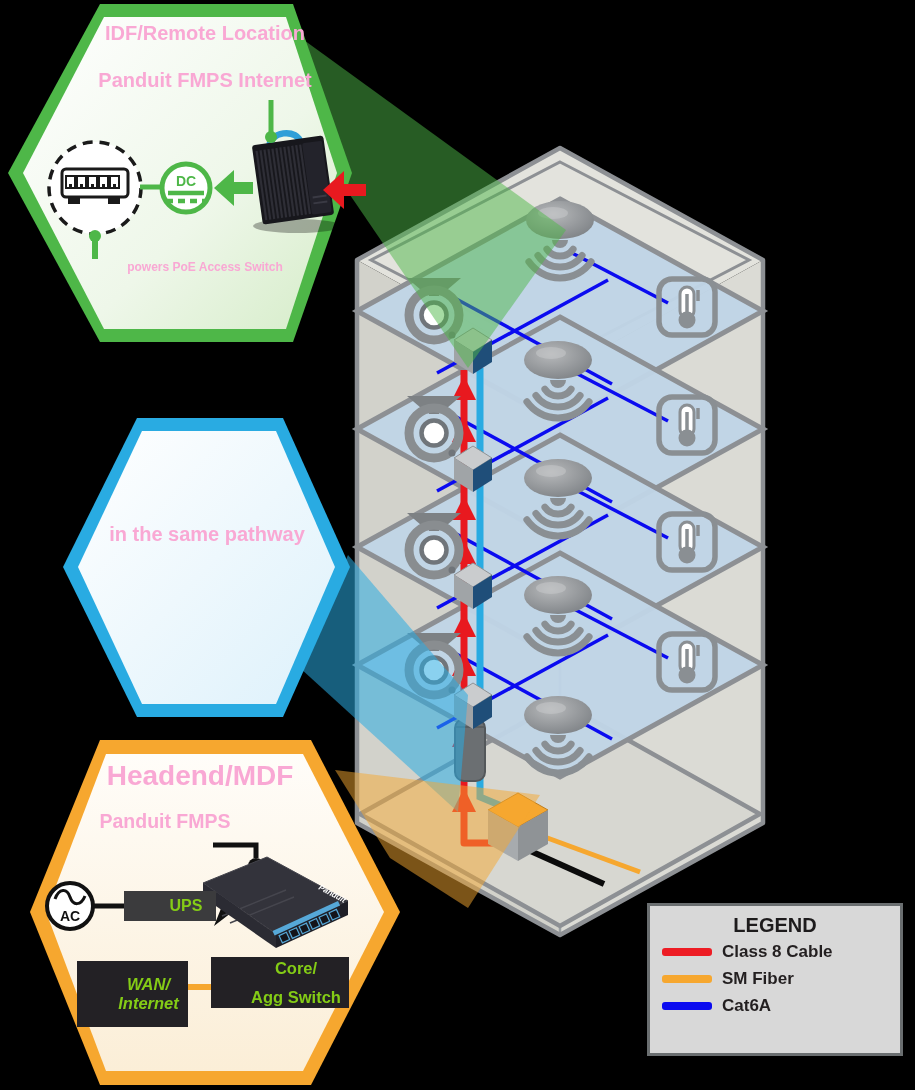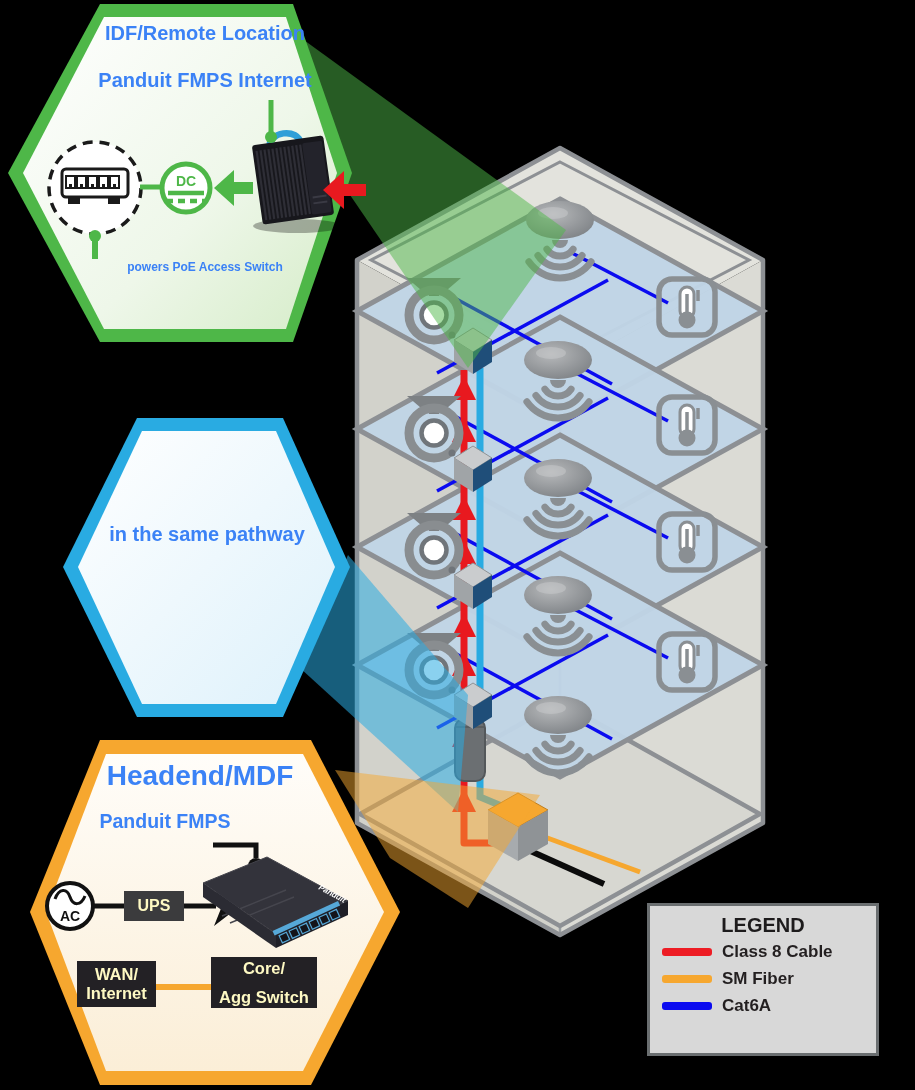--- a/index.html
+++ b/index.html
@@ -1,22 +1,22 @@
 <!DOCTYPE html>
 <html><head>
 <meta charset="utf-8">
 <style>
   html,body{margin:0;padding:0;background:#000;}
   #stage{position:relative;width:915px;height:1090px;background:#000;overflow:hidden;
          font-family:"Liberation Sans",sans-serif;}
   #art{position:absolute;left:0;top:0;}
-  .txt{position:absolute;font-weight:700;color:#3b82f6;text-align:center;line-height:1.15;}
-  .darkbox{position:absolute;background:#232125;color:#fef9c3;font-weight:700;
-           text-align:center;display:flex;flex-direction:column;justify-content:center;}
-  #legend{position:absolute;left:647px;top:903px;width:232px;height:153px;
+  .txt{position:absolute;font-weight:700;color:#f9a8d4;text-align:center;line-height:1.15;}
+  .darkbox{position:absolute;background:#232125;color:#84cc16;font-weight:700;
+           text-align:center;display:flex;flex-direction:column;justify-content:center;padding-left:32px;}
+  #legend{position:absolute;left:647px;top:903px;width:256px;height:153px;
           background:#d8d8d8;border:3px solid #6a6e70;box-sizing:border-box;}
   #legend .ltitle{text-align:center;font-weight:700;font-size:20px;color:#1d1b1c;margin-top:8px;}
   .lrow{display:flex;align-items:center;height:25px;margin-left:12px;margin-top:2px;}
   .lrow svg{flex:0 0 auto;}
   .lrow .llabel{font-weight:700;font-size:17px;color:#231f20;margin-left:10px;white-space:nowrap;}
 </style>
 </head>
 <body>
 
 <div id="stage">
@@ -282,21 +282,21 @@
 
 <div class="txt" style="left:65px;top:760px;width:270px;font-size:28px;">Headend/MDF</div>
 <div class="txt" style="left:60px;top:810px;width:210px;font-size:19.5px;">
   <div>Panduit FMPS</div>
 </div>
 
 <div class="darkbox" style="left:124px;top:891px;width:60px;height:30px;font-size:16px;background:#3b3b3d;">
   <div>UPS</div>
 </div>
 
-<div class="darkbox" style="left:77px;top:961px;width:79px;height:46px;font-size:16.5px;">
+<div class="darkbox" style="left:77px;top:961px;width:79px;height:66px;font-size:16.5px;font-style:italic;">
   <div>WAN/</div>
   <div>Internet</div>
 </div>
 
 <div class="darkbox" style="left:211px;top:957px;width:106px;height:51px;font-size:16.5px;gap:10px;">
   <div>Core/</div>
   <div>Agg Switch</div>
 </div>
 
 <div id="legend">

